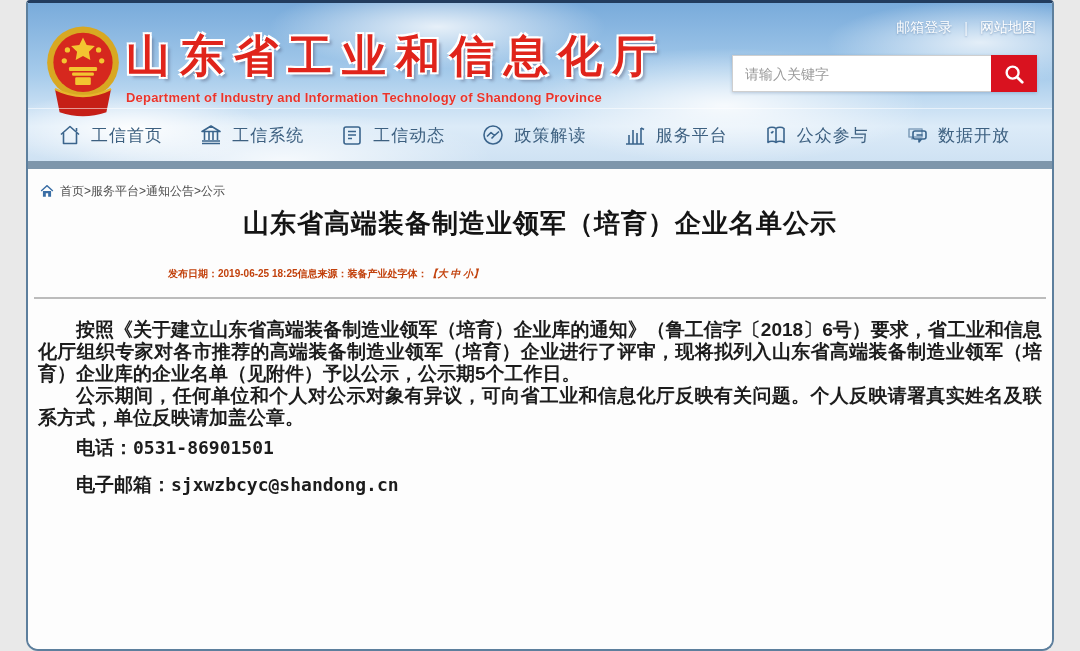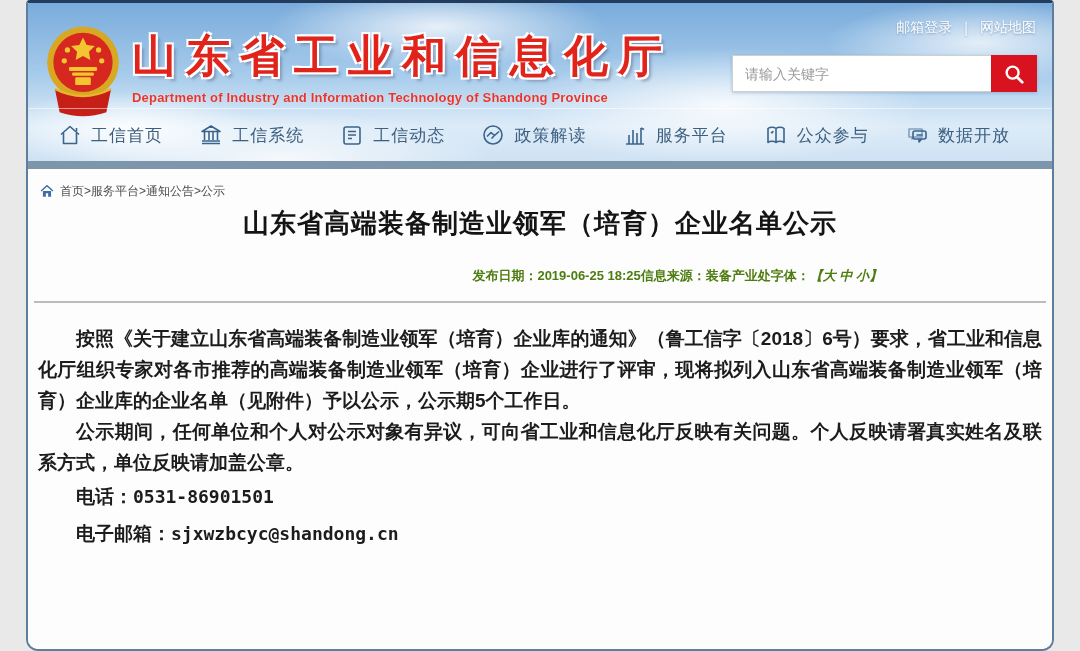--- a/index.html
+++ b/index.html
@@ -22,21 +22,21 @@
       linear-gradient(180deg,#79abdb 0%,#a6cbeb 45%,#dcebf8 78%,#cfe2f3 100%);
   }
   .toplinks{
     position:absolute; top:16px; right:16px; color:#fff; font-size:14px;
     display:flex; gap:12px; align-items:center; text-shadow:0 1px 2px rgba(40,80,130,.45);
   }
   .toplinks a{ color:#fff; text-decoration:none; cursor:pointer; }
   .toplinks .sep{ opacity:.85; }
   .brand{ position:absolute; top:22px; left:16px; display:flex; align-items:flex-start; }
   .emblem{ width:78px; height:92px; flex:0 0 auto; }
-  .brand-text{ margin-left:10px; padding-top:2px; }
+  .brand-text{ margin-left:4px; padding-top:2px; }
   .site-title{
     font-size:44px; font-weight:900; letter-spacing:10px; color:#e0241b; white-space:nowrap;
     text-shadow:-2px -2px 0 #fff, 2px -2px 0 #fff, -2px 2px 0 #fff, 2px 2px 0 #fff, 4px 4px 3px rgba(60,60,90,.35);
   }
   .site-subtitle{ font-size:13px; font-weight:bold; color:#e8342c; margin-top:4px; letter-spacing:.2px;
     text-shadow:0 0 1px rgba(255,255,255,.8); }
   .search{ position:absolute; top:52px; right:15px; width:305px; height:37px; display:flex;
     box-shadow:0 1px 3px rgba(40,80,130,.25); }
   .search input{
     flex:1; border:1px solid #cfcfcf; border-right:none; padding:16px 12px; font-size:14px;
@@ -63,27 +63,27 @@
   .content{ position:absolute; top:166px; left:0; right:0; bottom:0; background:#fdfdfd; }
   .breadcrumb{
     display:flex; align-items:center; gap:6px; padding:14px 0 0 12px;
     font-size:12px; color:#4d4d4d; cursor:pointer;
   }
   .article-title{
     margin-top:6px; text-align:center; font-size:26px; font-weight:bold; color:#141414;
     letter-spacing:1px; font-family:"Liberation Sans",sans-serif;
   }
   .meta{
-    display:flex; justify-content:flex-end; margin:26px 170px 0 140px;
-    font-size:13px; font-weight:bold; color:#4d7c0f; white-space:nowrap;
+    display:flex; justify-content:flex-start; margin:26px 170px 0 140px;
+    font-size:10px; font-weight:bold; color:#c2410c; white-space:nowrap;
   }
   .meta .font-sizes{ cursor:pointer;font-style:italic; }
   .divider{ border:none; border-top:2px solid #bcbcbc; margin:16px 6px 0 6px; }
   .body{ padding:20px 10px 0 10px; font-size:19px; font-weight:bold; color:#1c1c1c; }
-  .body p{ text-indent:2em; line-height:31px; text-align:justify; }
+  .body p{ text-indent:2em; line-height:22px; text-align:justify; }
   .body .detail{ line-height:37px; }
   .detail .mono{ font-family:"DejaVu Sans Mono","Liberation Mono",monospace; font-size:18px; }
 </style>
 </head>
 <body>
 
 <div class="page">
 
   <header class="header">
 

